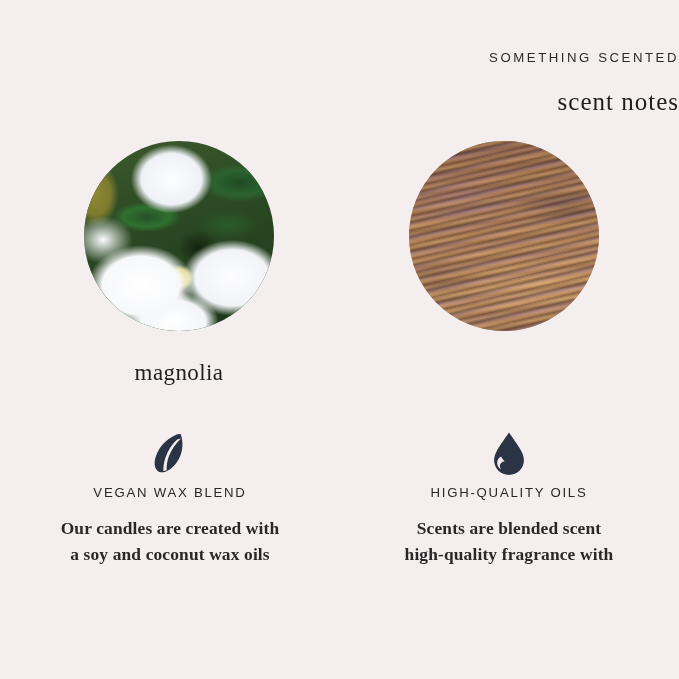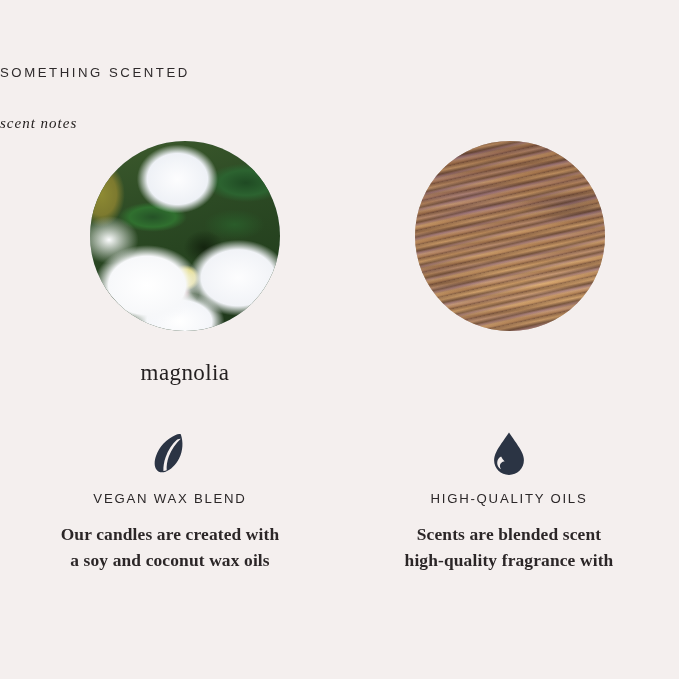--- a/index.html
+++ b/index.html
@@ -18,52 +18,51 @@
   .page {
     position: relative;
     width: 679px;
     height: 679px;
     background: #f4efee;
   }
 
   
   .header {
     position: absolute;
-    top: 63px;
+    top: 48px;
     left: 0;
     width: 679px;
-    text-align: left;
+    text-align: right;
   }
   .eyebrow {
     font-family: "Liberation Sans", sans-serif;
     font-size: 13.2px;
     font-weight: 300;
     letter-spacing: 2.55px;
     color: #2e2a2b;
     text-transform: uppercase;
     line-height: 20px;
     white-space: nowrap;
   }
   .subtitle {
-    margin-top: 27px;
+    margin-top: 21px;
     font-family: "Liberation Serif", serif;
-    font-style: italic;
-    font-size: 15px;
+    font-size: 25px;
     font-weight: 400;
     letter-spacing: 1.0px;
     color: #24201f;
     line-height: 26px;
     white-space: nowrap;
   }
 
   
   .scents {
     position: absolute;
     top: 141px;
-    left: 6px;
+    left: 0;
     width: 608px;
     height: 250px;
   }
   .scent {
     position: absolute;
     top: 0;
     width: 190px;
     text-align: center;
   }
   .scent-left  { left: 84px; }
@@ -174,21 +173,21 @@
 
   .feature-icon {
     display: block;
     margin: 0 auto;
     width: 40px;
     height: 46px;
   }
   .feature-icon svg { display: block; }
 
   .feature-title {
-    margin-top: 14px;
+    margin-top: 8px;
     font-family: "Liberation Sans", sans-serif;
     font-size: 13.2px;
     font-weight: 400;
     letter-spacing: 1.75px;
     color: #2b2728;
     text-transform: uppercase;
     line-height: 18px;
     white-space: nowrap;
   }
   .feature-body {

